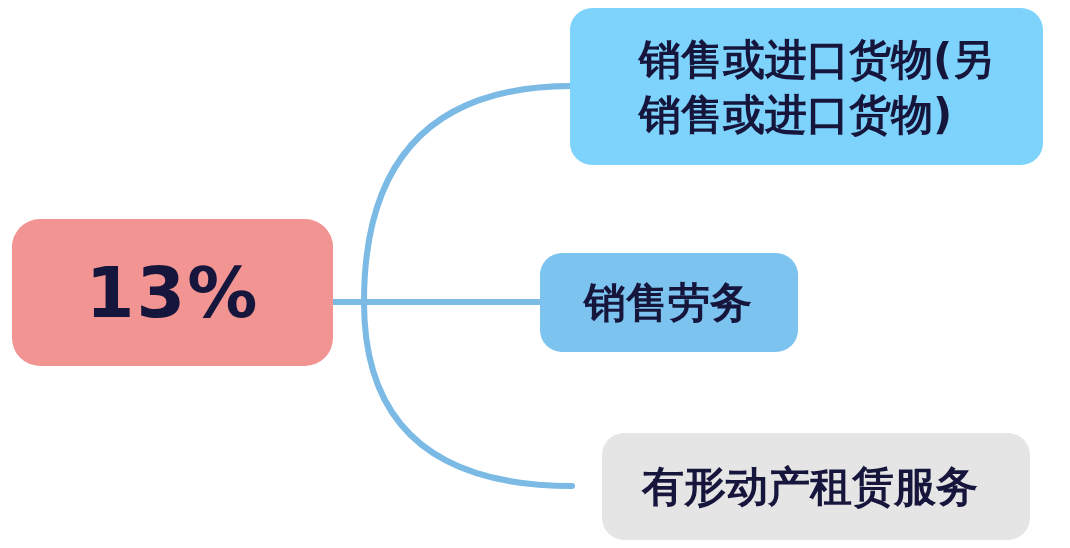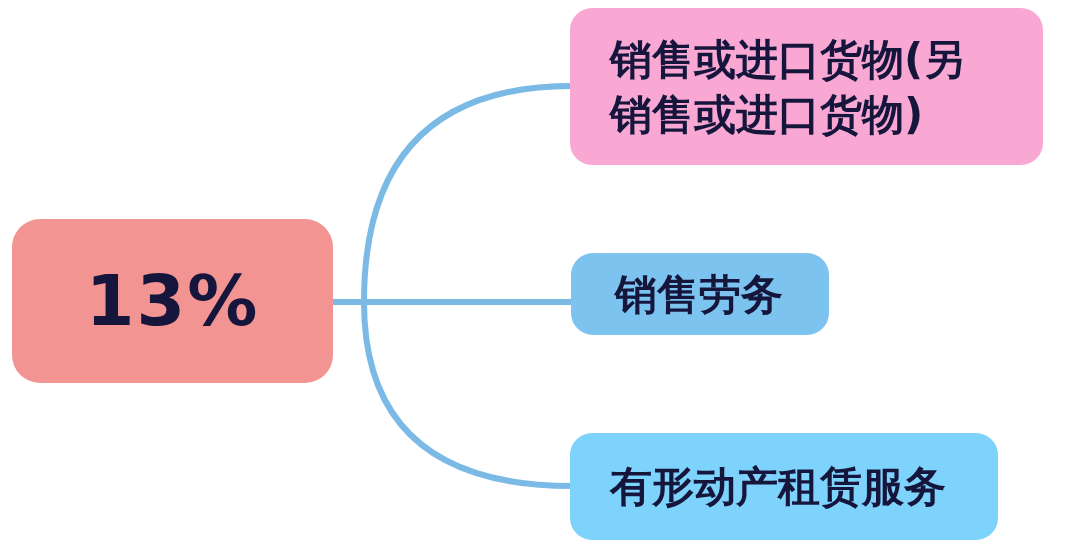--- a/index.html
+++ b/index.html
@@ -23,63 +23,63 @@
   }
   .node {
     position: absolute;
     display: flex;
     align-items: center;
     box-sizing: border-box;
     font-weight: 700;
   }
   .node-root {
     left: 12px;  top: 219px;
-    width: 321px; height: 164px;
+    width: 321px; height: 147px;
     border-radius: 28px;
     justify-content: center;
     font-size: 70px;
     font-weight: 600;
     letter-spacing: 2px;
   }
   .node-branch {
     font-size: 42px;
     line-height: 55px;
     padding-left: 40px;
     padding-right: 20px;
     border-radius: 22px;
   }
   .branch-goods    { left: 570px; top: 8px;   width: 473px; height: 157px; }
-  .branch-services { left: 571px; top: 253px; width: 258px; height: 82px; padding-left: 44px;  }
+  .branch-services { left: 540px; top: 253px; width: 258px; height: 99px; padding-left: 44px;  }
   .branch-leasing  { left: 570px; top: 433px; width: 428px; height: 107px; }
   .label-lines { display: block; }
   .label-line  { display: block; white-space: nowrap; }
 </style>
 </head>
 <body>
 
 <div class="canvas">
 
   <svg class="connectors" width="1070" height="548" viewBox="0 0 1070 548" xmlns="http://www.w3.org/2000/svg">
     <path class="conn" d="M 364 302 Q 364 86 572 86" stroke="#7CBAE6"></path>
     <path class="conn" d="M 333 302 L 572 302" stroke="#7CBAE6"></path>
     <path class="conn" d="M 364 302 Q 364 486 572 486" stroke="#7CBAE6"></path>
   </svg>
 
   <div class="node node-root" style="background-color: rgb(242, 148, 146);">
     <span style="color: rgb(22, 22, 61);">13%</span>
   </div>
 
-  <div class="node node-branch branch-goods" style="background-color: #f9a8d4;">
+  <div class="node node-branch branch-goods" style="background-color: #7dd3fc; justify-content: center;">
     <span class="label-lines" style="color: rgb(22, 22, 61);">
       <span class="label-line">销售或进口货物(另</span>
       <span class="label-line">销售或进口货物)</span>
     </span>
   </div>
 
   <div class="node node-branch branch-services" style="background-color: rgb(124, 195, 239);">
     <span class="label-line" style="color: rgb(22, 22, 61);">销售劳务</span>
   </div>
 
-  <div class="node node-branch branch-leasing" style="background-color: #7dd3fc;">
+  <div class="node node-branch branch-leasing" style="background-color: #e5e5e5; margin-left: 32px;">
     <span class="label-line" style="color: rgb(22, 22, 61);">有形动产租赁服务</span>
   </div>
 
 </div>
 
 </body></html>

